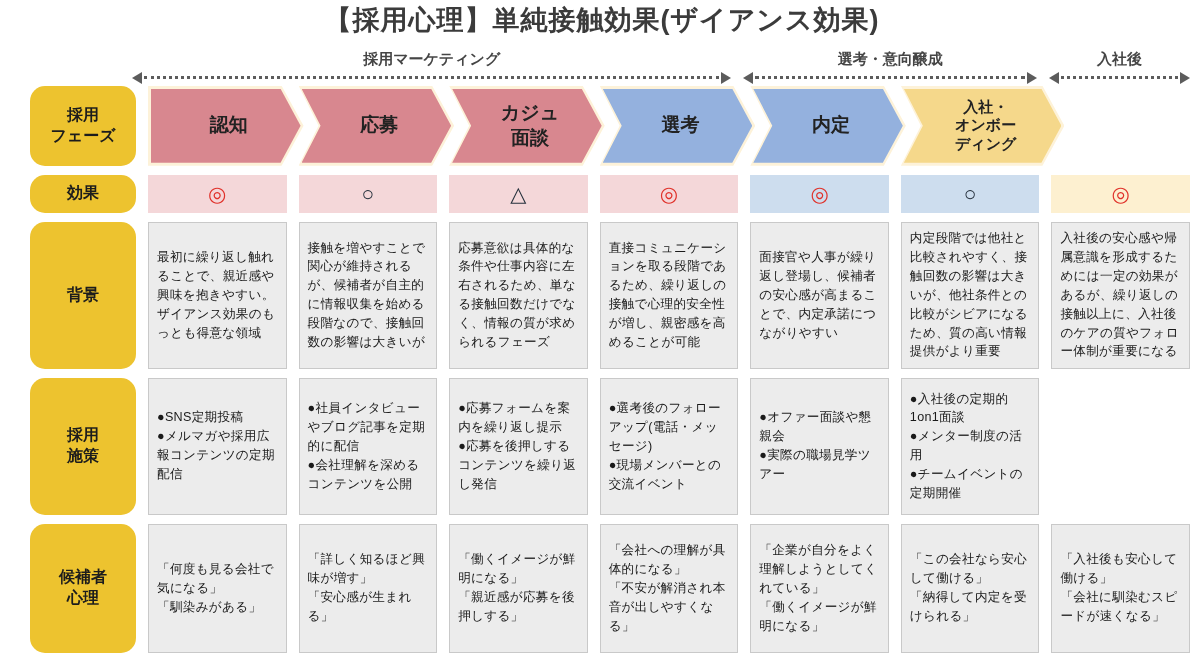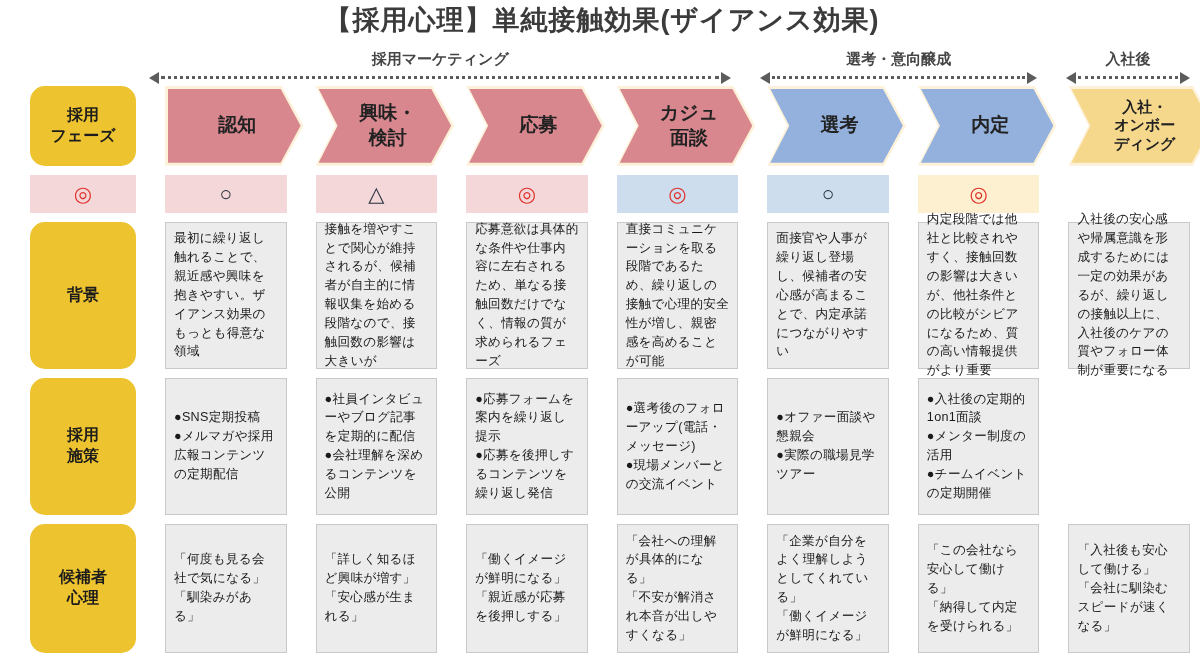--- a/index.html
+++ b/index.html
@@ -19,21 +19,21 @@
     font-weight: 800;
     color: #3b3b3b;
     letter-spacing: 1px;
     line-height: 1.25;
   }
 
   
   .hdr-grid, .main-grid {
     display: grid;
     grid-template-columns: 106px repeat(7, 1fr);
-    column-gap: 29px;
+    column-gap: 12px;
   }
 
   
   .hdr-grid { margin-top: 2px; height: 44px; }
   .band { display: flex; flex-direction: column; justify-content: flex-end; }
   .band-1 { grid-column: 2 / span 4; }
   .band-2 { grid-column: 6 / span 2; }
   .band-3 { grid-column: 8 / span 1; }
   .band-label {
     text-align: center;
@@ -167,27 +167,20 @@
 フェーズ</div>
     <div class="arrow-cell" style="grid-row:1">
       <div class="arrow flat-left">
         <div class="arrow-fill fill-pink"></div>
         <span class="arrow-text">認知</span>
       </div>
     </div>
     <div class="arrow-cell" style="grid-row:1">
       <div class="arrow">
         <div class="arrow-fill fill-pink"></div>
-        <span class="arrow-text">興味・
-検討</span>
-      </div>
-    </div>
-    <div class="arrow-cell" style="grid-row:1">
-      <div class="arrow">
-        <div class="arrow-fill fill-pink"></div>
         <span class="arrow-text">応募</span>
       </div>
     </div>
     <div class="arrow-cell" style="grid-row:1">
       <div class="arrow">
         <div class="arrow-fill fill-pink"></div>
         <span class="arrow-text">カジュ
 面談</span>
       </div>
     </div>
@@ -205,20 +198,21 @@
     </div>
     <div class="arrow-cell last" style="grid-row:1">
       <div class="arrow">
         <div class="arrow-fill fill-gold"></div>
         <span class="arrow-text small">入社・
 オンボー
 ディング</span>
       </div>
     </div>
 
+    <div class="row-label" style="grid-row:2">効果</div>
     <div class="effect-box eff-pink" style="grid-row:2">
         <span class="sym-red">◎</span>
       </div>
     <div class="effect-box eff-pink" style="grid-row:2">
         <span class="sym-dark">○</span>
       </div>
     <div class="effect-box eff-pink" style="grid-row:2">
         <span class="sym-dark">△</span>
       </div>
     <div class="effect-box eff-pink" style="grid-row:2">

